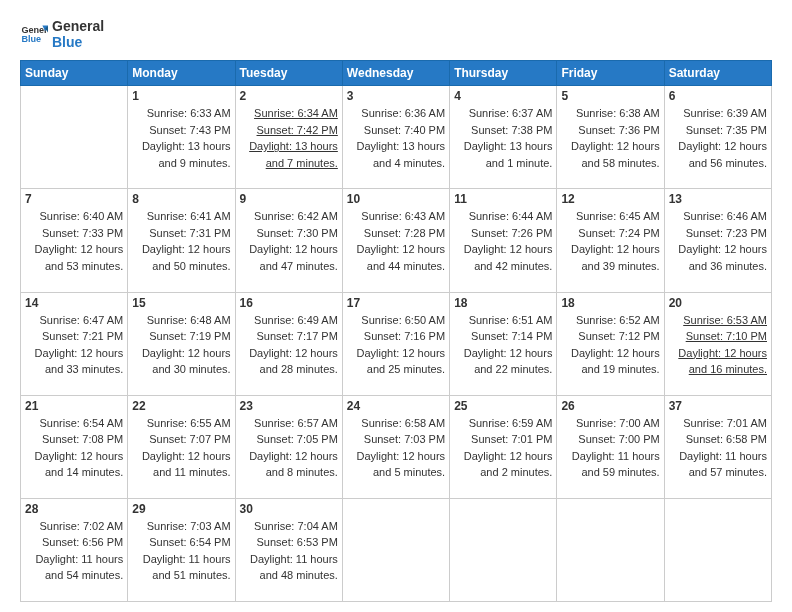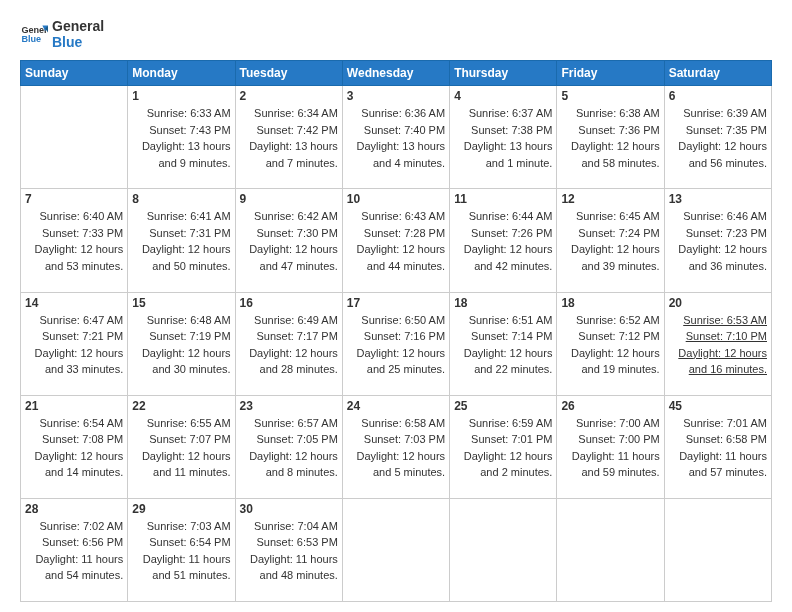--- a/index.html
+++ b/index.html
@@ -124,21 +124,21 @@
           <td class="empty"></td>
           <td>
             <span class="day-number">1</span>
             <div class="day-info" style="white-space: pre-line;">Sunrise: 6:33 AM
 Sunset: 7:43 PM
 Daylight: 13 hours
 and 9 minutes.</div>
           </td>
           <td>
             <span class="day-number">2</span>
-            <div class="day-info" style="white-space: pre-line;">Sunrise: 6:34 AM
+            <div class="day-info" style="white-space: pre-line; text-decoration: underline;">Sunrise: 6:34 AM
 Sunset: 7:42 PM
 Daylight: 13 hours
 and 7 minutes.</div>
           </td>
           <td>
             <span class="day-number">3</span>
             <div class="day-info" style="white-space: pre-line;">Sunrise: 6:36 AM
 Sunset: 7:40 PM
 Daylight: 13 hours
 and 4 minutes.</div>
@@ -304,21 +304,21 @@
 and 2 minutes.</div>
           </td>
           <td>
             <span class="day-number">26</span>
             <div class="day-info" style="white-space: pre-line;">Sunrise: 7:00 AM
 Sunset: 7:00 PM
 Daylight: 11 hours
 and 59 minutes.</div>
           </td>
           <td>
-            <span class="day-number">45</span>
+            <span class="day-number">37</span>
             <div class="day-info" style="white-space: pre-line; margin-left: 10px;">Sunrise: 7:01 AM
 Sunset: 6:58 PM
 Daylight: 11 hours
 and 57 minutes.</div>
           </td>
         </tr>
         <tr>
           <td>
             <span class="day-number">28</span>
             <div class="day-info" style="white-space: pre-line;">Sunrise: 7:02 AM

